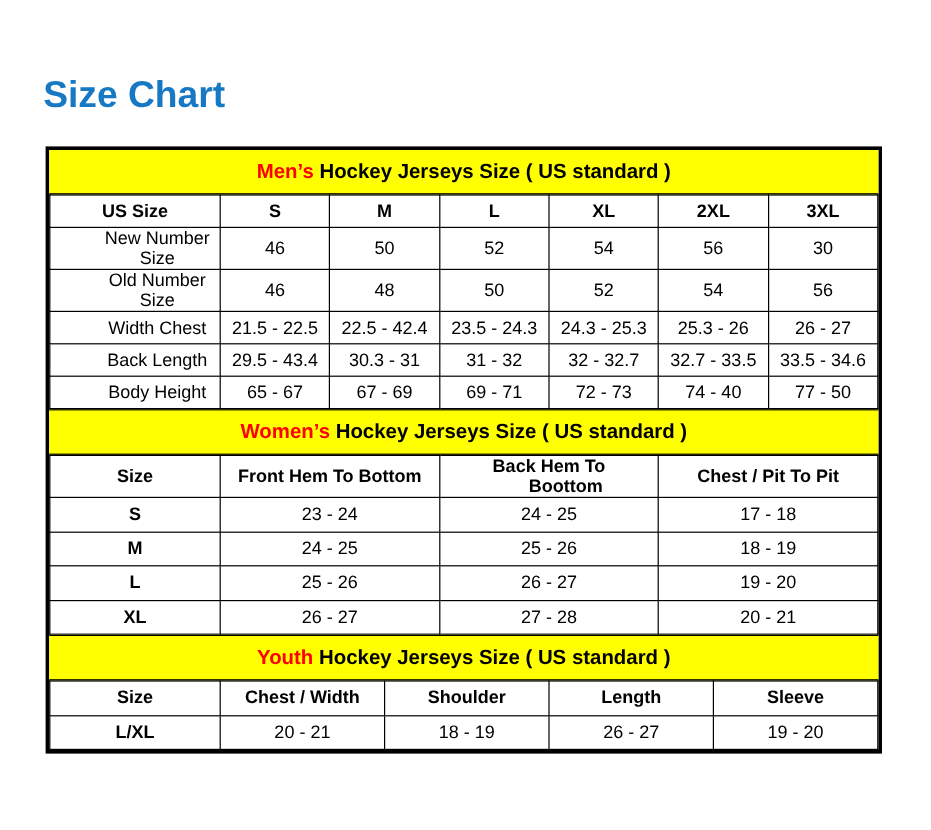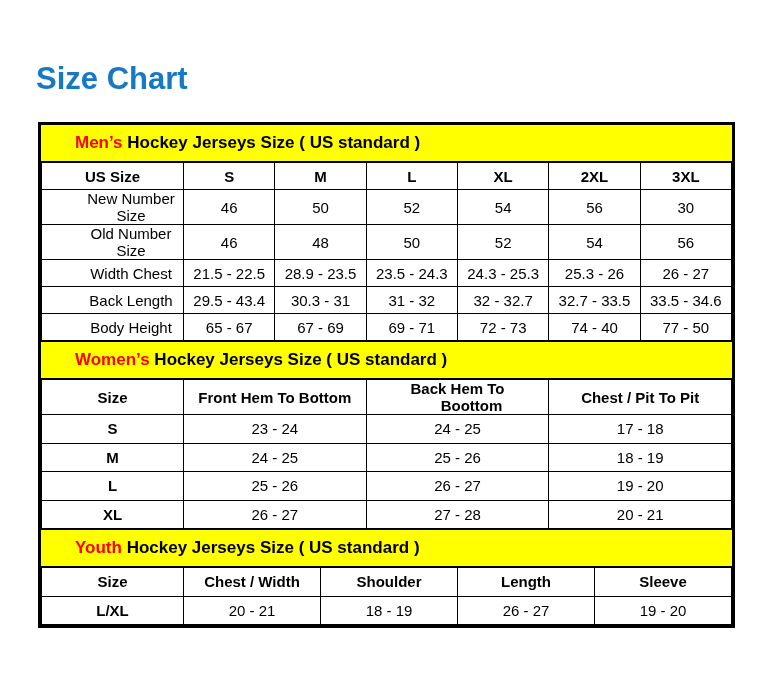--- a/index.html
+++ b/index.html
@@ -24,27 +24,27 @@
   .chart-frame {
     position: absolute;
     left: 38px; top: 122px;
     width: 697px;
     border: 3px solid var(--border-color, #000000);
     box-sizing: border-box;
     background: #ffffff;
   }
   .band {
     background: var(--band-bg, #FFFF00);
+    text-align: center;
     font-weight: 700;
     font-size: 17px;
     height: 36px;
     line-height: 36px;
     border-bottom: 1.5px solid var(--border-color, #000000);
     white-space: pre;
-    padding-left: 34px;
   }
   .section + .section .band { border-top: 1.5px solid var(--border-color, #000000); }
   .band .red { color: var(--accent-red, #FF0000); }
   table {
     border-collapse: collapse;
     width: 100%;
     table-layout: fixed;
   }
   td, th {
     border: 1.5px solid var(--border-color, #000000);
@@ -112,21 +112,21 @@
             <td>46</td>
             <td>48</td>
             <td>50</td>
             <td>52</td>
             <td>54</td>
             <td>56</td>
           </tr>
           <tr>
             <td class="row-label">Width Chest</td>
             <td>21.5 - 22.5</td>
-            <td>28.9 - 23.5</td>
+            <td>22.5 - 42.4</td>
             <td>23.5 - 24.3</td>
             <td>24.3 - 25.3</td>
             <td>25.3 - 26</td>
             <td>26 - 27</td>
           </tr>
           <tr>
             <td class="row-label">Back Length</td>
             <td>29.5 - 43.4</td>
             <td>30.3 - 31</td>
             <td>31 - 32</td>

